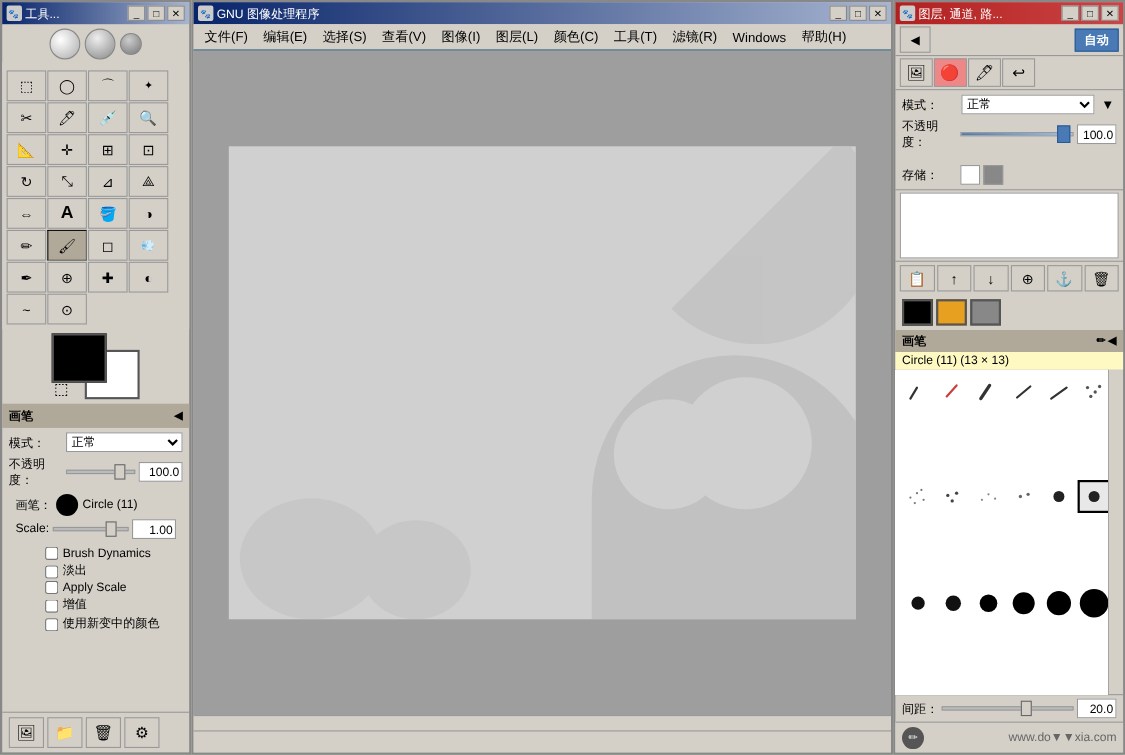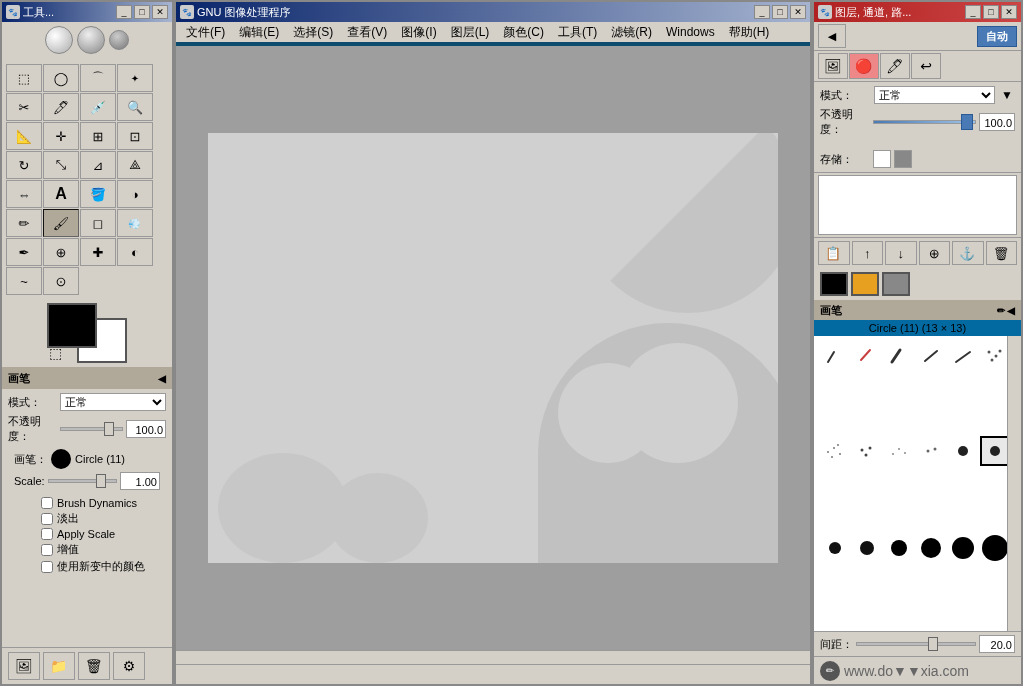--- a/index.html
+++ b/index.html
@@ -182,21 +182,21 @@
       padding: 1px 6px;
       font-size: 11px;
     }
 
     
     .checkbox-section {
       padding: 2px 6px;
       flex: 1;
     }
     .check-row {
-      display: flex; align-items: center; gap: 4px;
+      display: flex; align-items: flex-end; gap: 4px;
       margin-bottom: 2px;
       font-size: 11px;
       padding-left: 33px;
     }
     .check-row input { width: 12px; height: 12px; }
 
     
     .bottom-tools {
       display: flex; gap: 3px;
       padding: 4px 6px;
@@ -221,21 +221,21 @@
       background: #d4d0c8;
       border: 2px solid #888;
       display: flex;
       flex-direction: column;
     }
     .menu-bar {
       background: #d4d0c8;
       height: 24px;
       display: flex; align-items: center;
       padding: 0 4px;
-      border-bottom: 4px solid #0c4a6e;
+      border-bottom: 1px solid #0c4a6e;
       flex-shrink: 0;
       gap: 2px;
     }
     .menu-item {
       padding: 2px 6px;
       cursor: pointer;
       font-size: 12px;
       border-radius: 2px;
     }
 
@@ -699,21 +699,21 @@
     <div class="color-chip" style="background:#888;"></div>
   </div>
 
   <div class="brush-section-header">
     <span>画笔</span>
     <div style="display:flex;gap:2px;align-items:center;">
       <span style="font-size:10px;cursor:pointer;">✏</span>
       <span style="font-size:10px;cursor:pointer;">◀</span>
     </div>
   </div>
-  <div style="padding:2px 6px;font-size:11px;flex-shrink:0;background:#0369a1;text-align:center;">Circle (11) (13 × 13)</div>
+  <div style="padding:2px 6px;font-size:11px;flex-shrink:0;background:#fef9c3;">Circle (11) (13 × 13)</div>
 
   <div style="display:flex;flex:1;overflow:hidden;">
     <div class="brush-grid" style="overflow-y:auto;">
 
       <div class="brush-cell">
         <svg width="22" height="22">
             <line x1="4" y1="18" x2="10" y2="8" stroke="#333" stroke-width="2" stroke-linecap="round"></line>
           </svg>
       </div>
       <div class="brush-cell">
@@ -825,15 +825,15 @@
     <div class="spacing-slider" style="flex:1;">
       <div class="spacing-thumb"></div>
     </div>
     <div class="spacing-value">20.0</div>
   </div>
 
   <div style="height:28px;background:#d4d0c8;border-top:1px solid #999;display:flex;align-items:center;padding:0 6px;gap:4px;flex-shrink:0;">
     <div style="width:20px;height:20px;background:#555;border-radius:50%;display:flex;align-items:center;justify-content:center;cursor:pointer;">
       <span style="color:white;font-size:10px;">✏</span>
     </div>
-    <div style="font-size:14px;color:#666;flex:1;text-align:left;">www.do▼▼xia.com</div>
+    <div style="font-size:11px;color:#666;flex:1;text-align:right;">www.do▼▼xia.com</div>
   </div>
 </div>
 
 </body></html>

